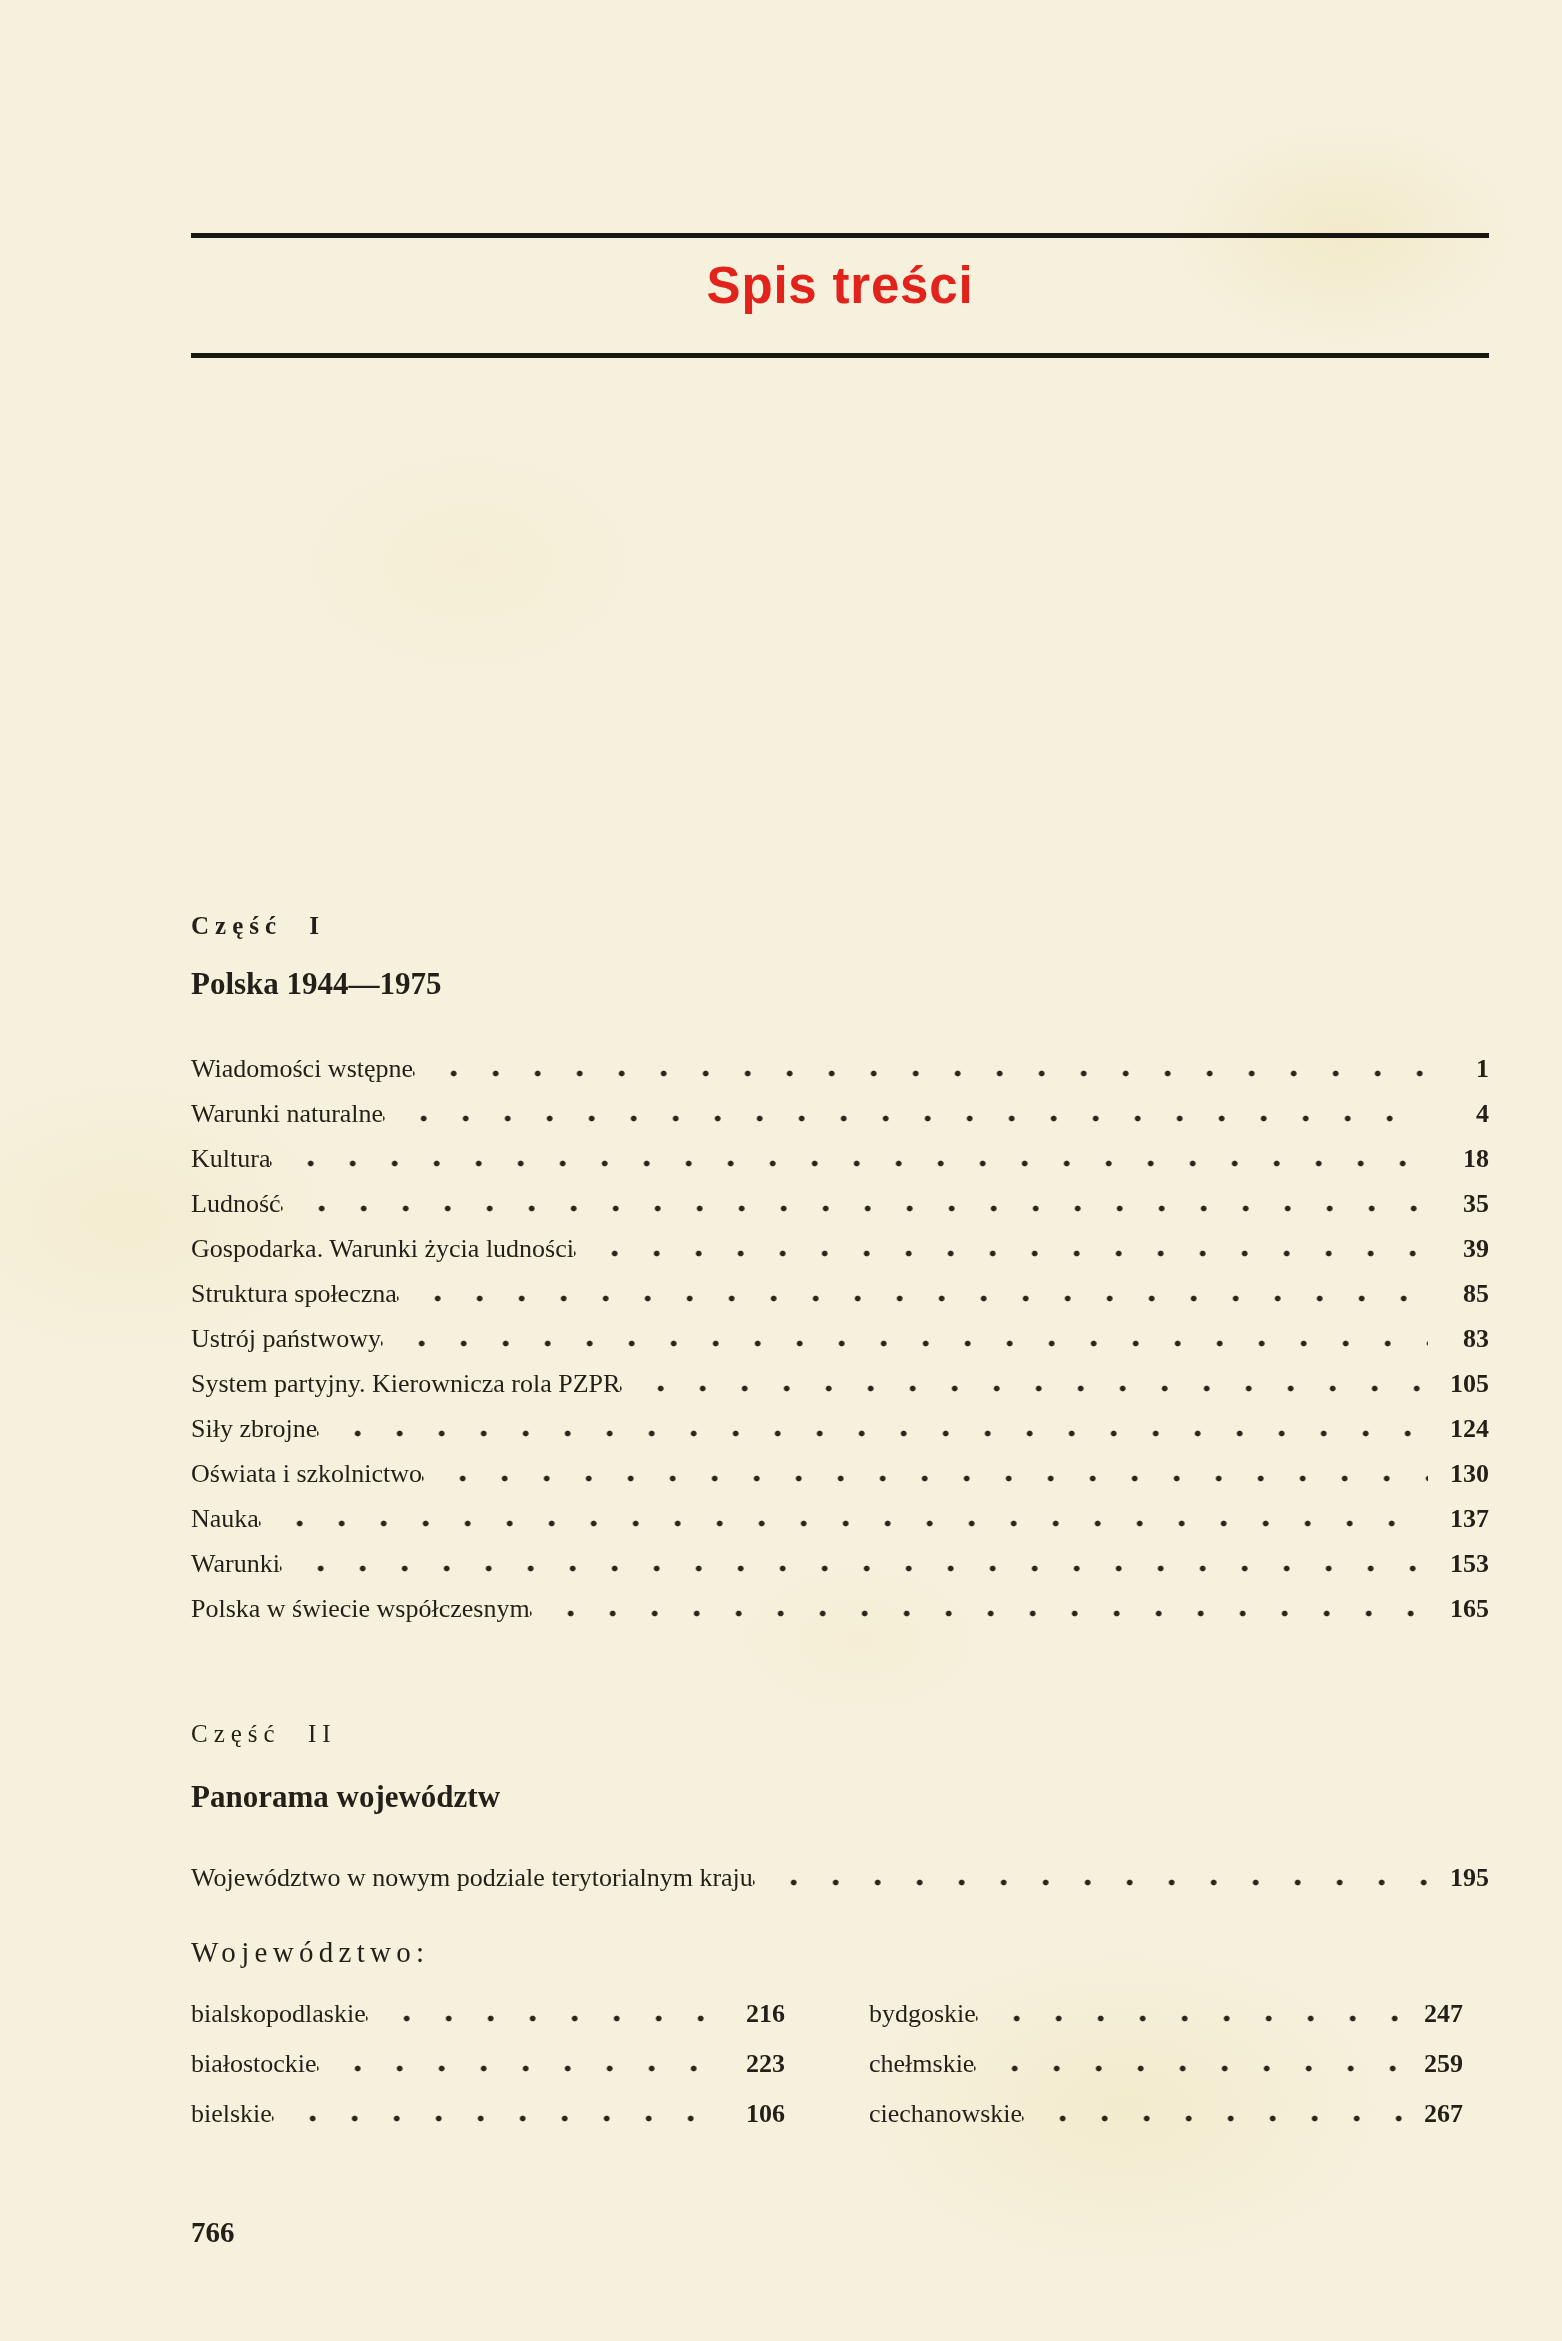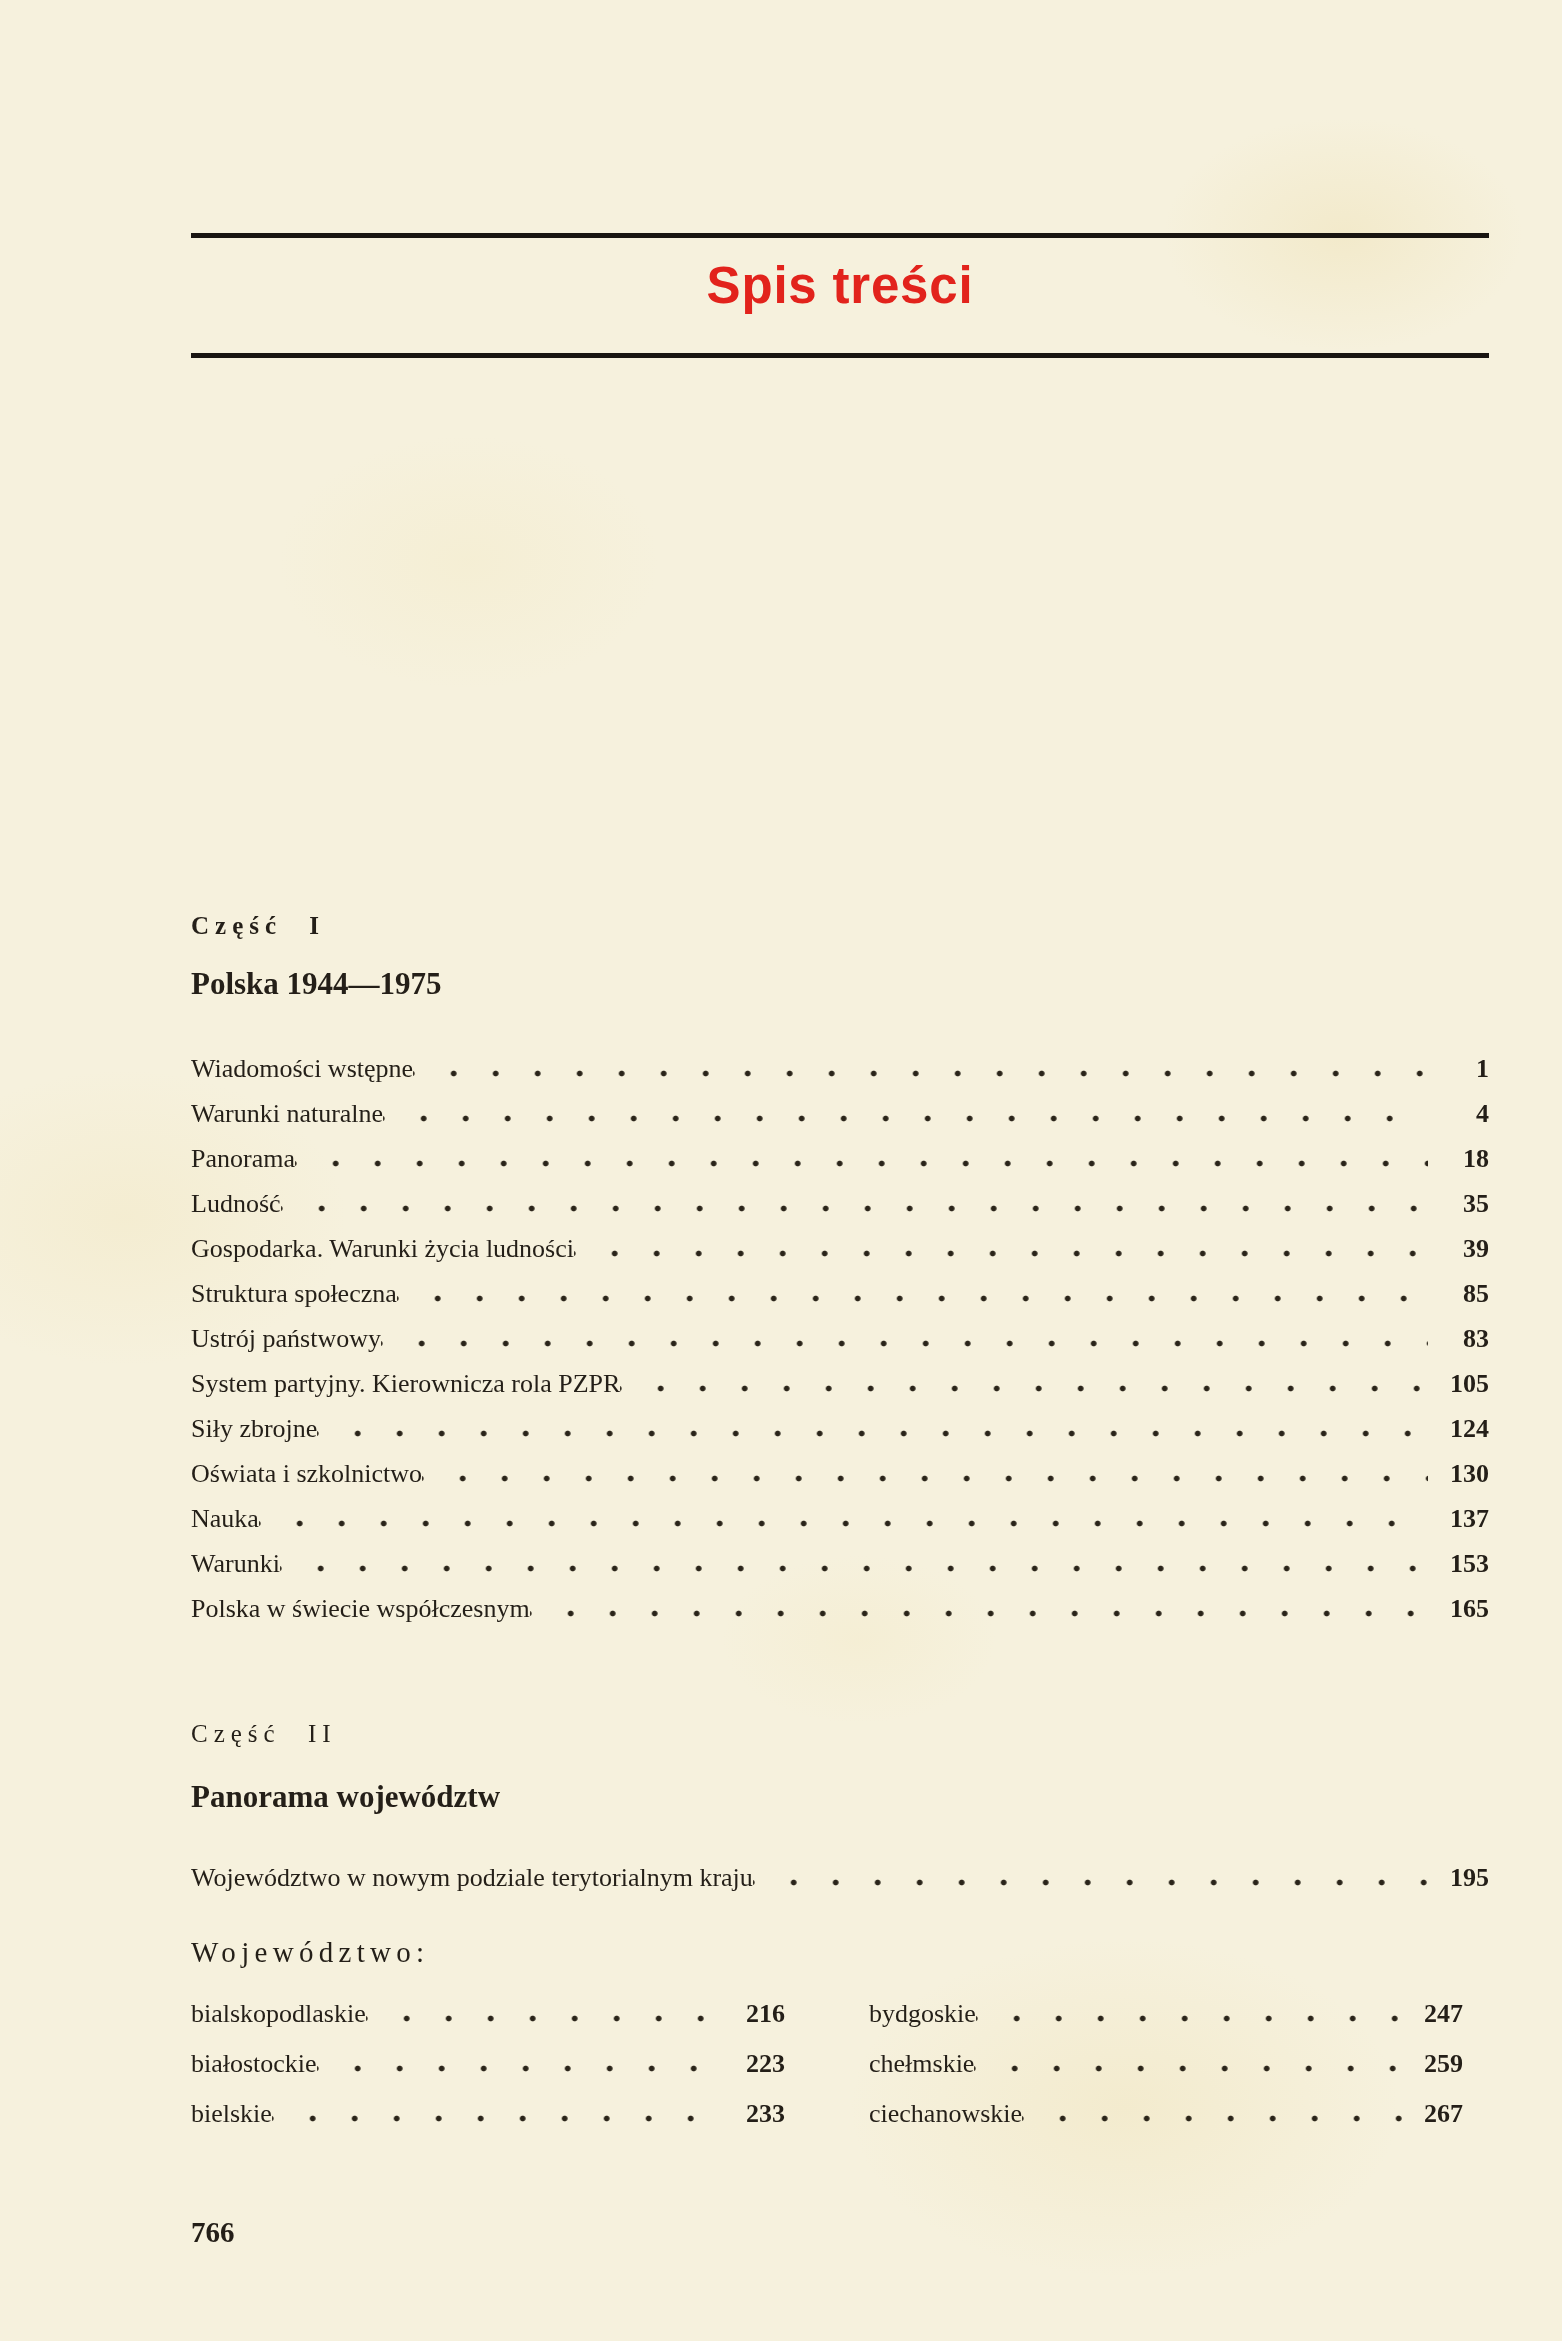--- a/index.html
+++ b/index.html
@@ -149,21 +149,21 @@
       <span class="toc-label">Wiadomości wstępne</span>
       <span class="leader"></span>
       <span class="pg">1</span>
     </div>
     <div class="toc-row">
       <span class="toc-label">Warunki naturalne</span>
       <span class="leader"></span>
       <span class="pg">4</span>
     </div>
     <div class="toc-row">
-      <span class="toc-label">Panorama</span>
+      <span class="toc-label">Kultura</span>
       <span class="leader"></span>
       <span class="pg">18</span>
     </div>
     <div class="toc-row">
       <span class="toc-label">Ludność</span>
       <span class="leader"></span>
       <span class="pg">35</span>
     </div>
     <div class="toc-row">
       <span class="toc-label">Gospodarka. Warunki życia ludności</span>
@@ -233,21 +233,21 @@
         <span class="pg">216</span>
       </div>
       <div class="toc-row">
         <span class="toc-label">białostockie</span>
         <span class="leader"></span>
         <span class="pg">223</span>
       </div>
       <div class="toc-row">
         <span class="toc-label">bielskie</span>
         <span class="leader"></span>
-        <span class="pg">233</span>
+        <span class="pg">106</span>
       </div>
     </div>
     <div class="col">
       <div class="toc-row">
         <span class="toc-label">bydgoskie</span>
         <span class="leader"></span>
         <span class="pg">247</span>
       </div>
       <div class="toc-row">
         <span class="toc-label">chełmskie</span>

